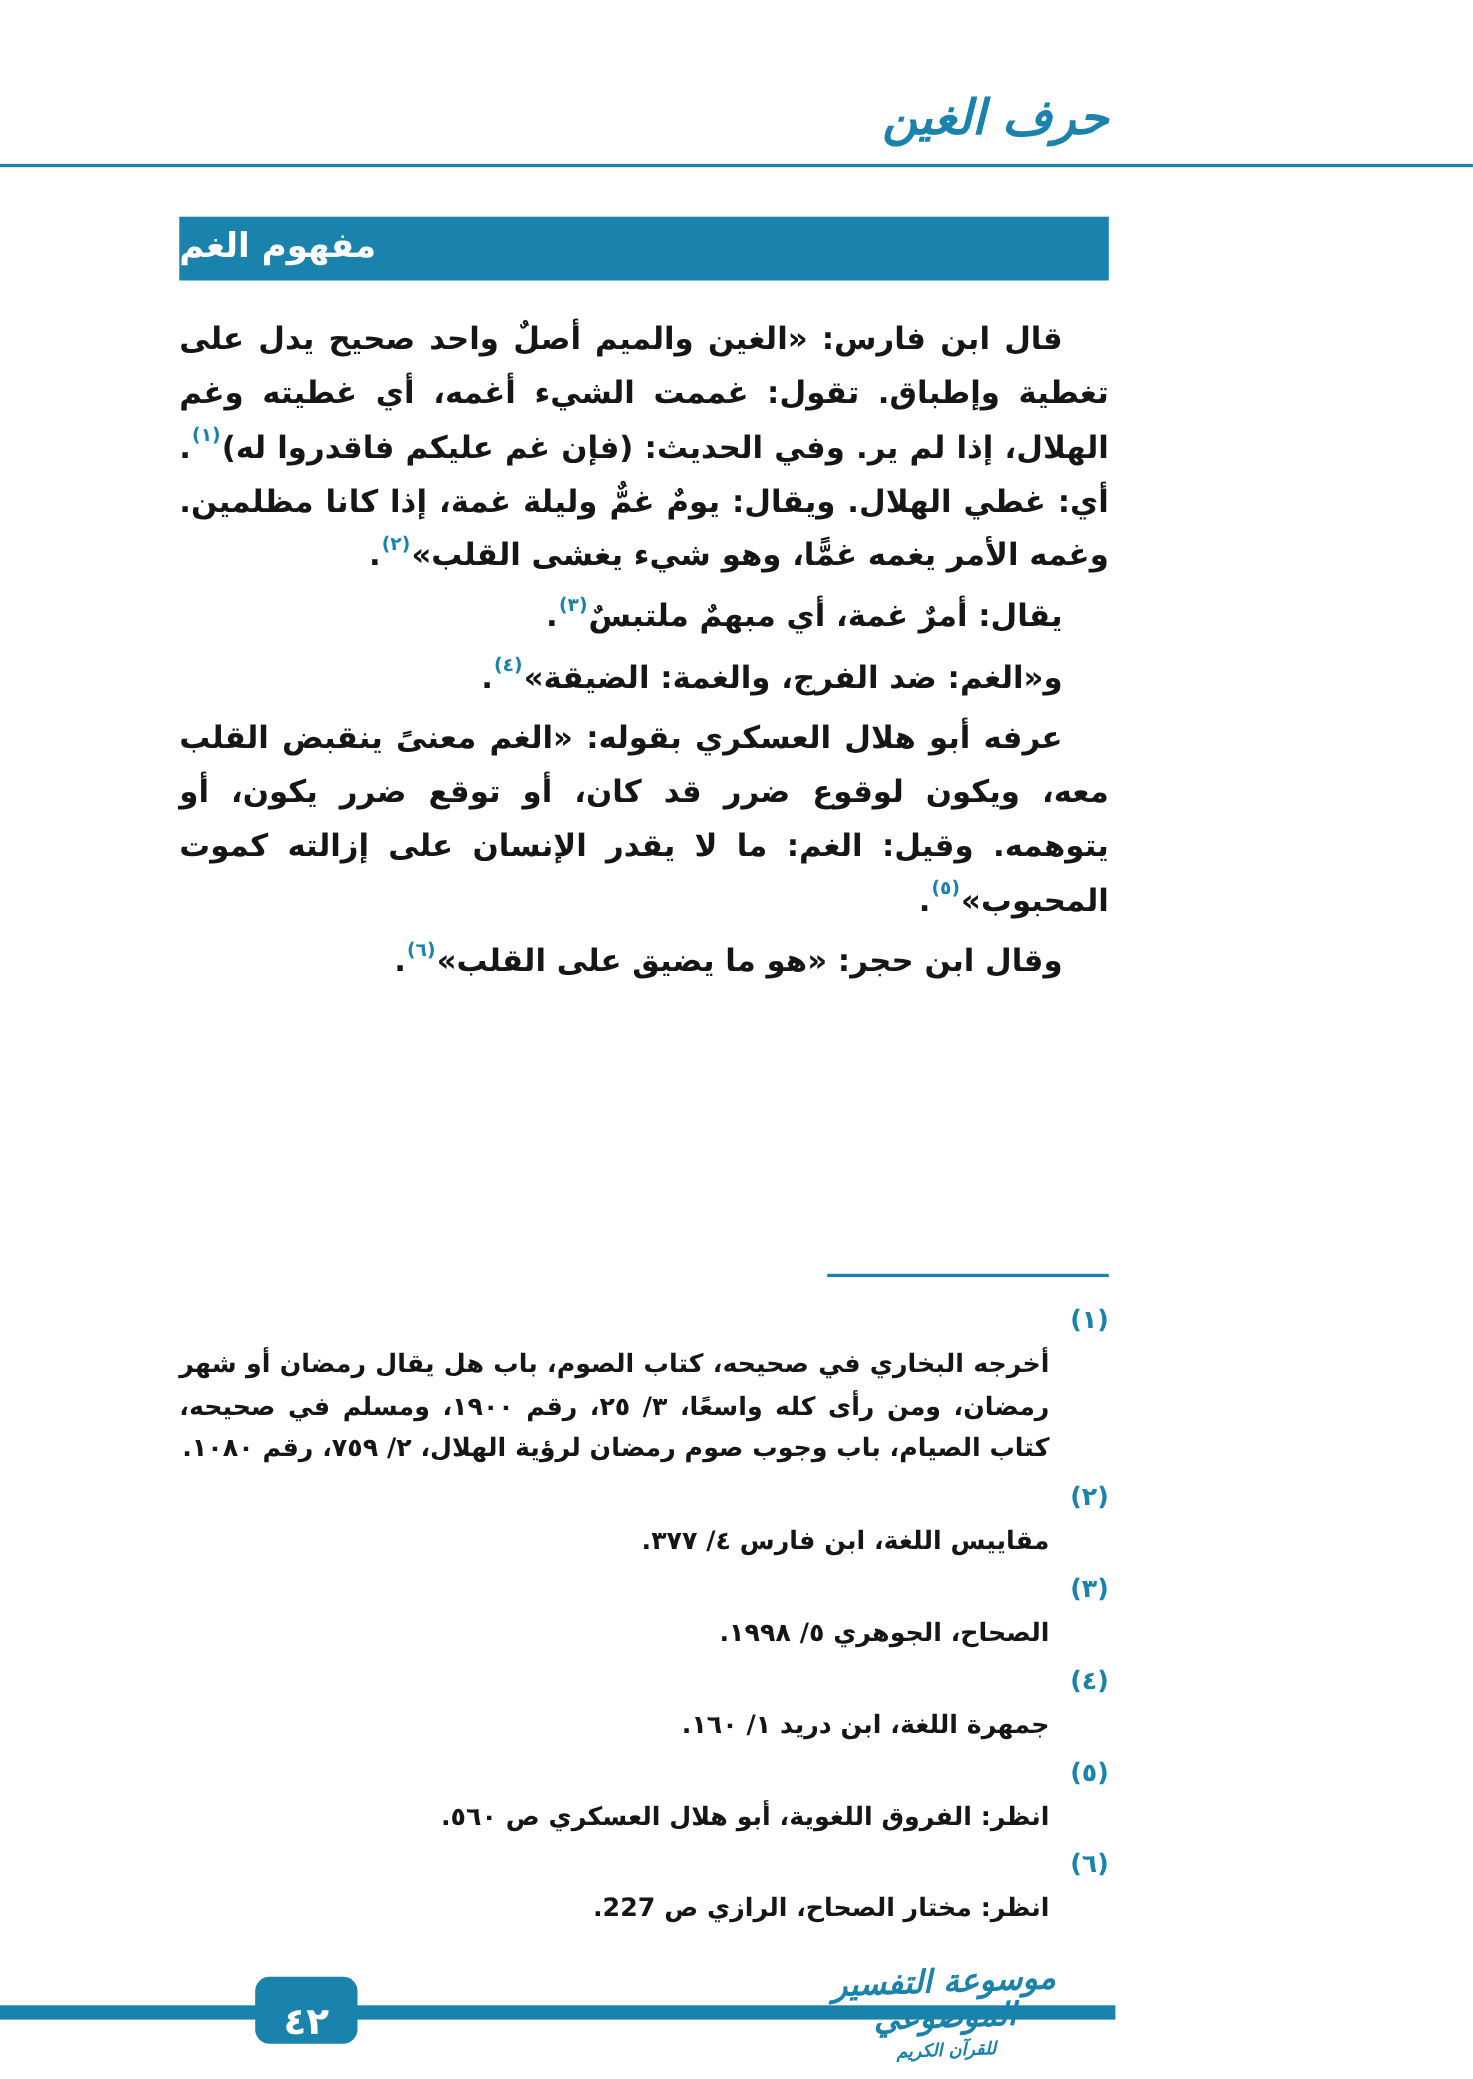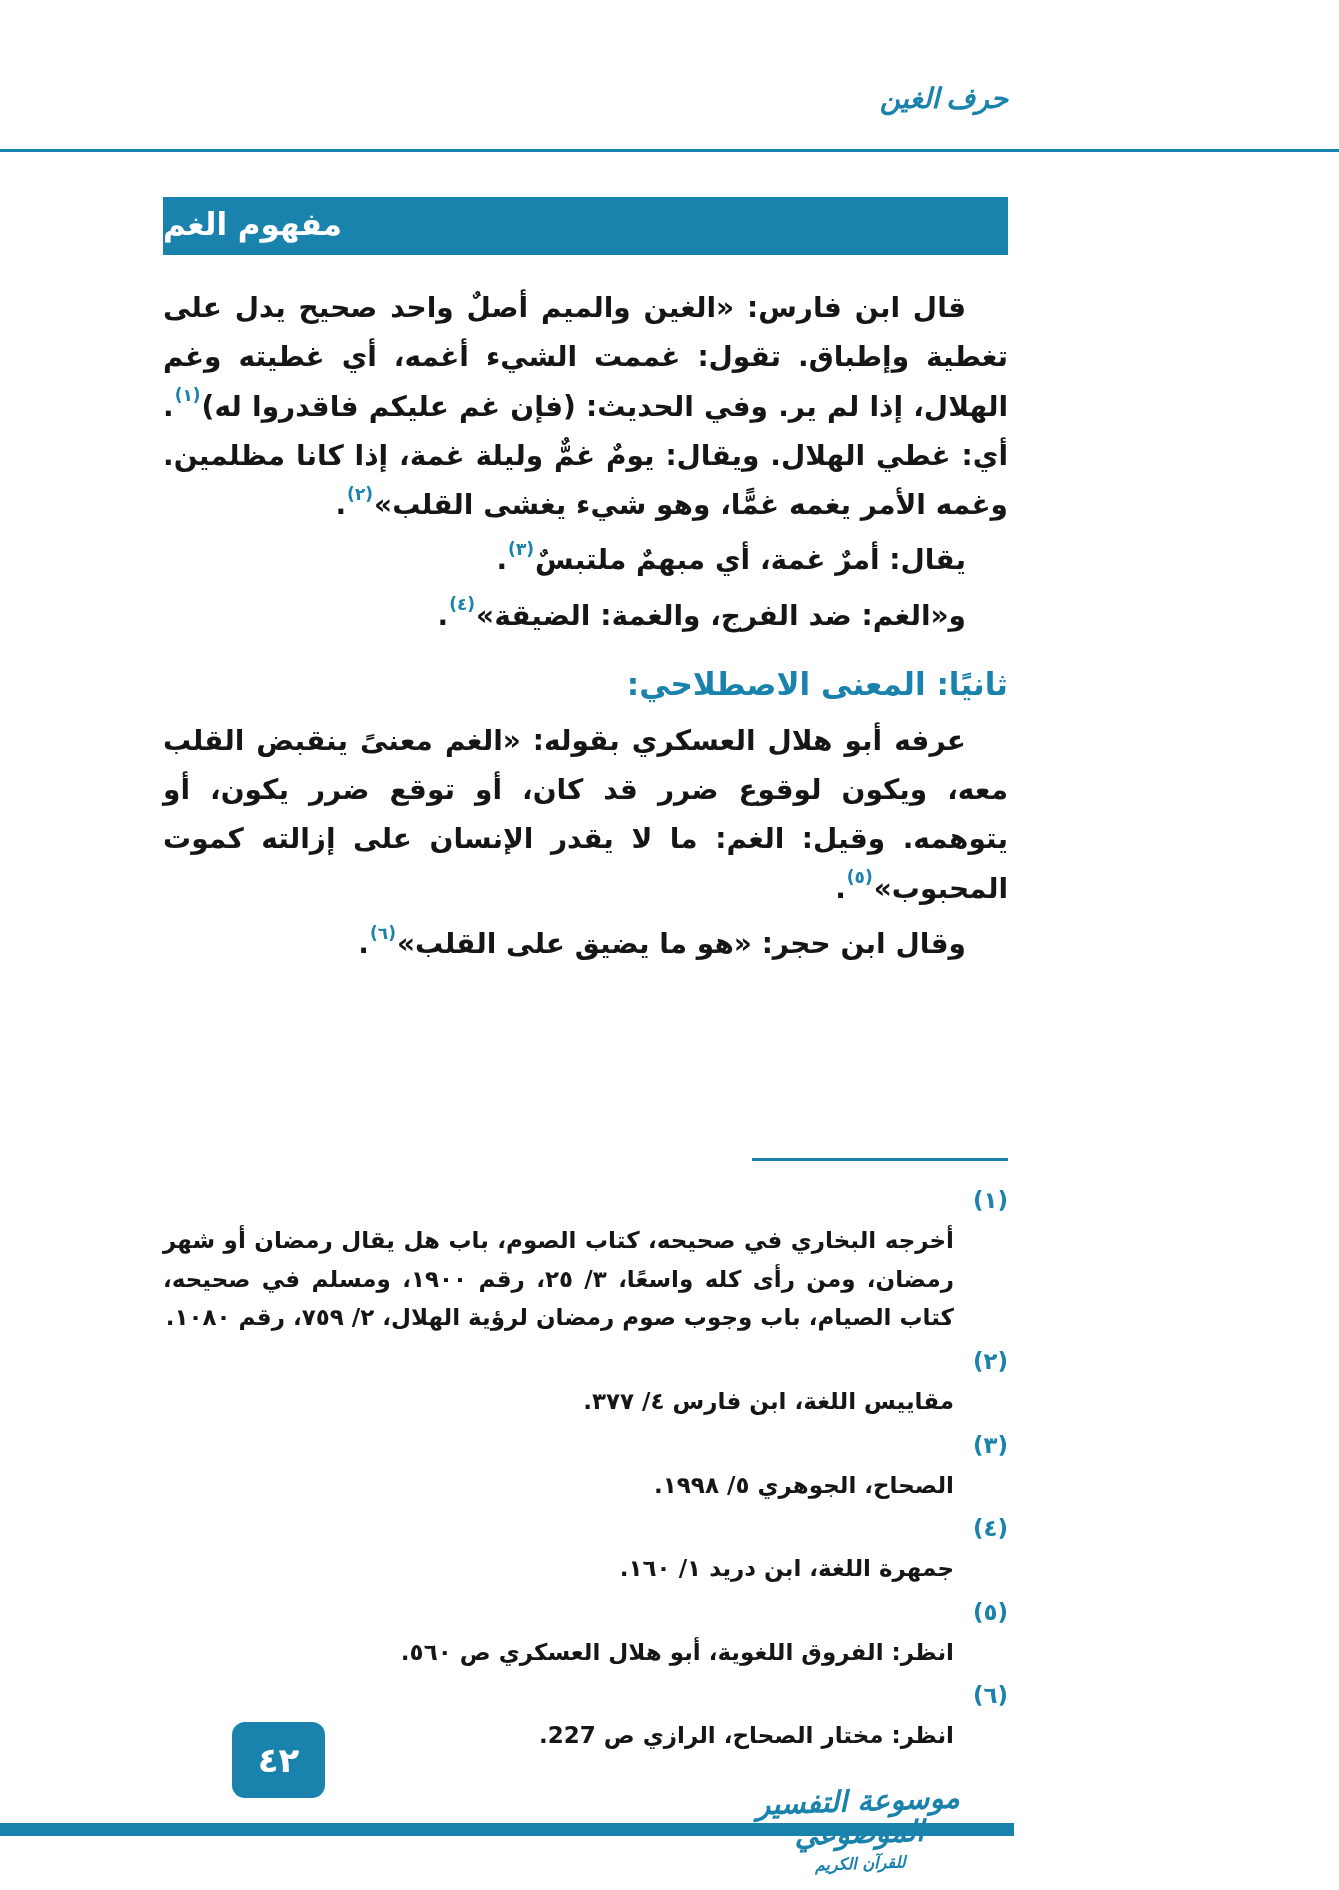--- a/index.html
+++ b/index.html
@@ -12,26 +12,25 @@
     font-family: "DejaVu Sans", sans-serif;
     direction: rtl;
     overflow: hidden;
     --accent: #1982ad;
   }
   
   .chapter-header {
     position: absolute;
     top: 82px;
     right: 331px;
-    font-size: 28px;
+    font-size: 44px;
     font-weight: bold;
     font-style: italic;
     color: var(--accent);
     letter-spacing: 1px;
-    font-family: Liberation Serif, serif;
   }
   .header-rule {
     position: absolute;
     top: 149px;
     left: 0;
     width: 100%;
     height: 3px;
     background: var(--accent);
   }
   
@@ -132,27 +131,27 @@
   }
   .publisher-logo .logo-line2 {
     font-size: 16px;
     font-weight: bold;
     font-style: italic;
     margin-top: 4px;
   }
   .page-number-badge {
     position: absolute;
     left: 232px; 
-    top: 1722px;
+    top: 1797px;
     width: 93px;
-    height: 76px;
+    height: 61px;
     background: var(--accent);
     border-radius: 13px;
     display: flex;
-    align-items: center;
+    align-items: flex-end;
     justify-content: center;
   }
   .page-number-badge .num {
     color: #ffffff;
     font-size: 34px;
     font-weight: bold;
   }
 </style>
 </head>
 <body>
@@ -163,21 +162,20 @@
 
   <div class="header-rule"></div>
 
   <div class="content">
     <div class="banner">مفهوم الغم</div>
 
     <div id="sections-root">
         <p class="body-par"><span>قال ابن فارس: «الغين والميم أصلٌ واحد صحيح يدل على تغطية وإطباق. تقول: غممت الشيء أغمه، أي غطيته وغم الهلال، إذا لم ير. وفي الحديث: (فإن غم عليكم فاقدروا له)</span><sup class="fn-ref">(١)</sup><span>. أي: غطي الهلال. ويقال: يومٌ غمٌّ وليلة غمة، إذا كانا مظلمين. وغمه الأمر يغمه غمًّا، وهو شيء يغشى القلب»</span><sup class="fn-ref">(٢)</sup><span>.</span></p>
         <p class="body-par"><span>يقال: أمرٌ غمة، أي مبهمٌ ملتبسٌ</span><sup class="fn-ref">(٣)</sup><span>.</span></p>
         <p class="body-par"><span>و«الغم: ضد الفرج، والغمة: الضيقة»</span><sup class="fn-ref">(٤)</sup><span>.</span></p>
-        <div class="section-heading">ثانيًا: المعنى الاصطلاحي:</div>
         <p class="body-par"><span>عرفه أبو هلال العسكري بقوله: «الغم معنىً ينقبض القلب معه، ويكون لوقوع ضرر قد كان، أو توقع ضرر يكون، أو يتوهمه. وقيل: الغم: ما لا يقدر الإنسان على إزالته كموت المحبوب»</span><sup class="fn-ref">(٥)</sup><span>.</span></p>
         <p class="body-par"><span>وقال ابن حجر: «هو ما يضيق على القلب»</span><sup class="fn-ref">(٦)</sup><span>.</span></p>
       </div>
   </div>
 
   <div class="footnotes">
     <div class="fn-rule"></div>
     <div id="footnotes-root">
         <div class="footnote">
           <span class="fn-num">(١)</span>

